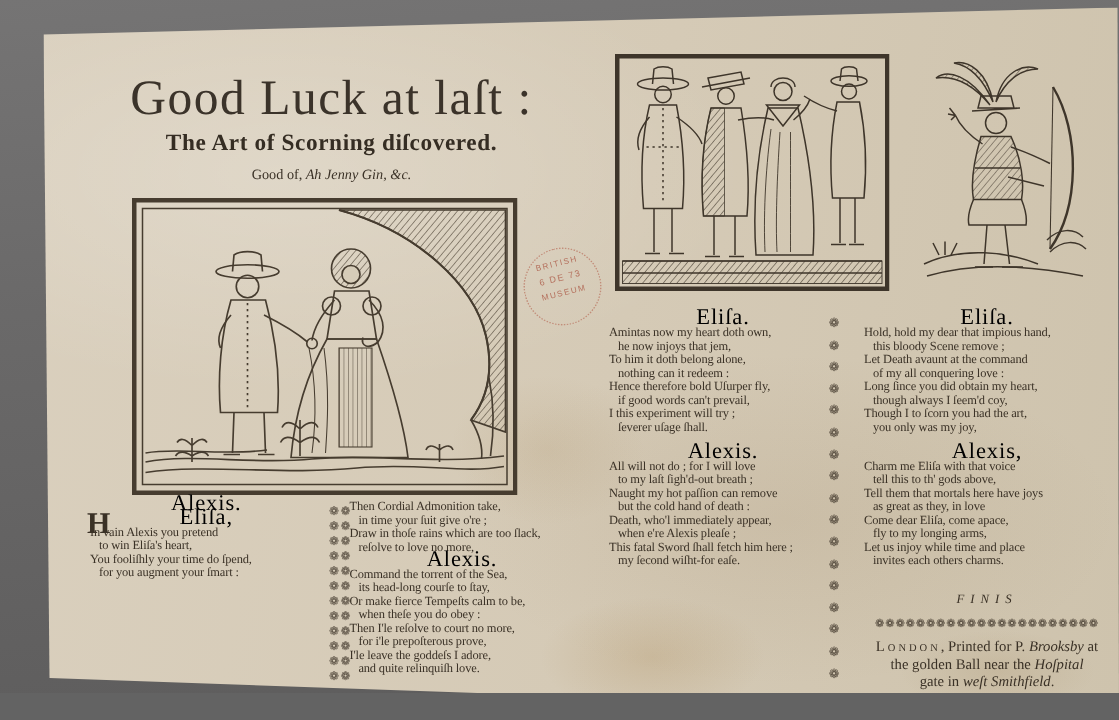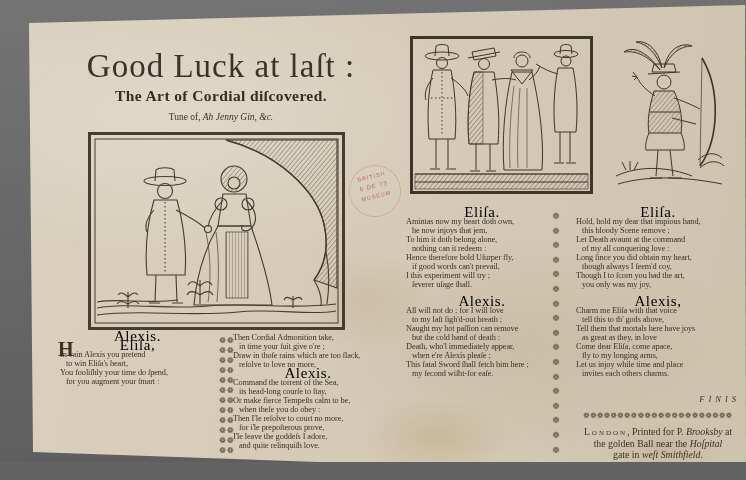--- a/index.html
+++ b/index.html
@@ -30,21 +30,21 @@
   #tune-line i{font-style:italic;}
   .vhead{font-size:15px;text-align:center;letter-spacing:0.6px;line-height:9px;height:9px;}
   .verse{font-family:"Liberation Serif","DejaVu Serif",serif;font-size:8.3px;line-height:9px;
          white-space:pre;letter-spacing:-0.1px;color:#3a3126;}
   .gap{margin-top:8px;}
   .faded{opacity:0.55;}
   #drop-cap{left:58px;top:339px;font-size:20px;font-weight:bold;color:#3a3126;line-height:20px;}
   .orn{font-family:"DejaVu Sans",sans-serif;color:#4a4034;white-space:pre;text-align:center;}
   #orn-strip-a{left:215px;top:336px;width:24px;font-size:8px;line-height:10px;letter-spacing:1px;}
   #orn-strip-b{left:548px;top:209px;width:16px;font-size:8.5px;line-height:14.6px;}
-  #finis{margin-top:16px;font-size:8.5px;font-style:italic;letter-spacing:4px;text-align:right;}
+  #finis{margin-top:16px;font-size:8.5px;font-style:italic;letter-spacing:4px;text-align:center;}
   #orn-row{margin-top:7px;font-size:7.5px;letter-spacing:0.5px;overflow:hidden;height:10px;}
   #imprint{margin-top:5px;text-align:center;font-size:9.8px;line-height:11.5px;color:#3a3126;}
   #imprint .city{font-variant:small-caps;letter-spacing:2px;}
   #imprint i{font-style:italic;}
   #stamp{left:349px;top:165px;width:50px;height:50px;border-radius:50%;
          border:1px dotted rgba(178,92,72,0.55);transform:rotate(-14deg);
          color:rgba(170,85,65,0.78);text-align:center;font-family:"Liberation Sans",sans-serif;}
   #stamp .s-top{font-size:5.5px;letter-spacing:1px;margin-top:7px;}
   #stamp .s-mid{font-size:6px;letter-spacing:1px;margin-top:4px;}
   #stamp .s-bot{font-size:5.5px;letter-spacing:1px;margin-top:4px;}
@@ -55,22 +55,22 @@
 
 <div id="scene">
   <div id="paper">
 
     <div id="stain1" class="stain"></div>
     <div id="stain2" class="stain"></div>
     <div id="stain3" class="stain"></div>
 
     <div id="title-block" class="abs">
       <div id="main-title">Good Luck at laſt :</div>
-      <div id="subtitle">The Art of Cordial diſcovered.</div>
-      <div id="tune-line" class="ink"><span>Tune of,</span><i> Ah Jenny Gin, &amp;c.</i></div>
+      <div id="subtitle">The Art of Scorning diſcovered.</div>
+      <div id="tune-line" class="ink"><span>Good of,</span><i> Ah Jenny Gin, &amp;c.</i></div>
     </div>
 
     <svg class="abs" style="left:88px;top:132px" width="257" height="198" viewBox="0 0 257 198">
       <defs>
         <pattern id="lh" width="3.5" height="3.5" patternUnits="userSpaceOnUse" patternTransform="rotate(40)">
           <line x1="0" y1="0" x2="0" y2="3.5" stroke="#463c2f" stroke-width="0.7"></line>
         </pattern>
         <pattern id="lv" width="3" height="3" patternUnits="userSpaceOnUse">
           <line x1="0" y1="0" x2="0" y2="3" stroke="#463c2f" stroke-width="0.6"></line>
         </pattern>

